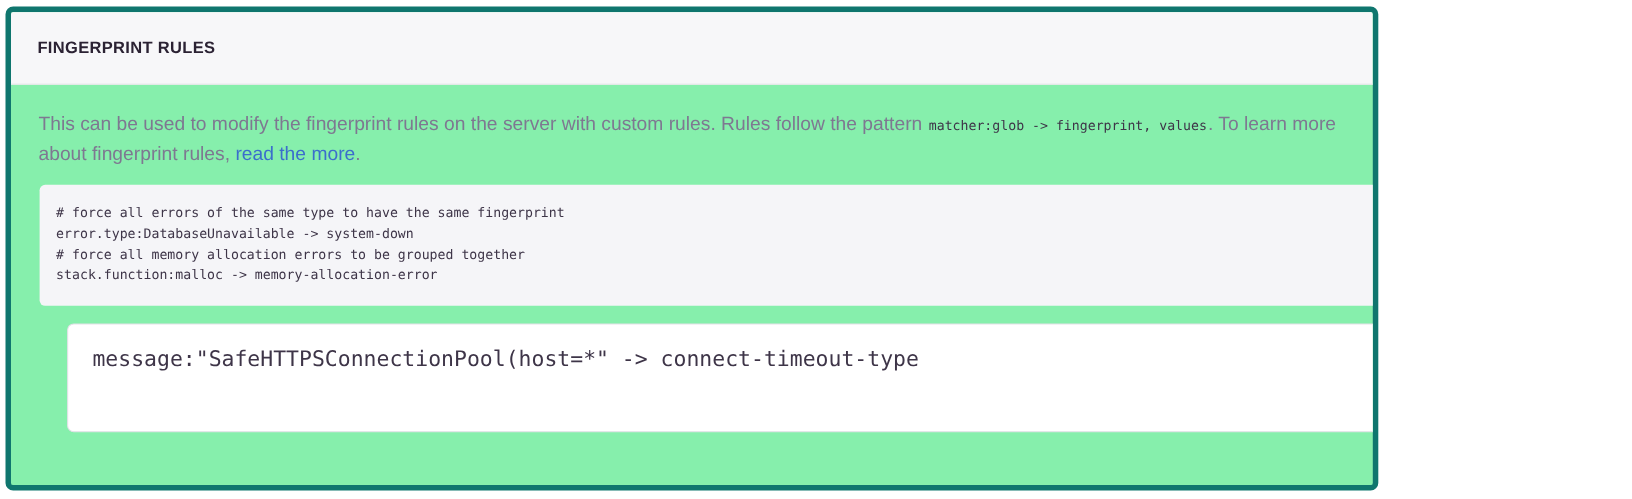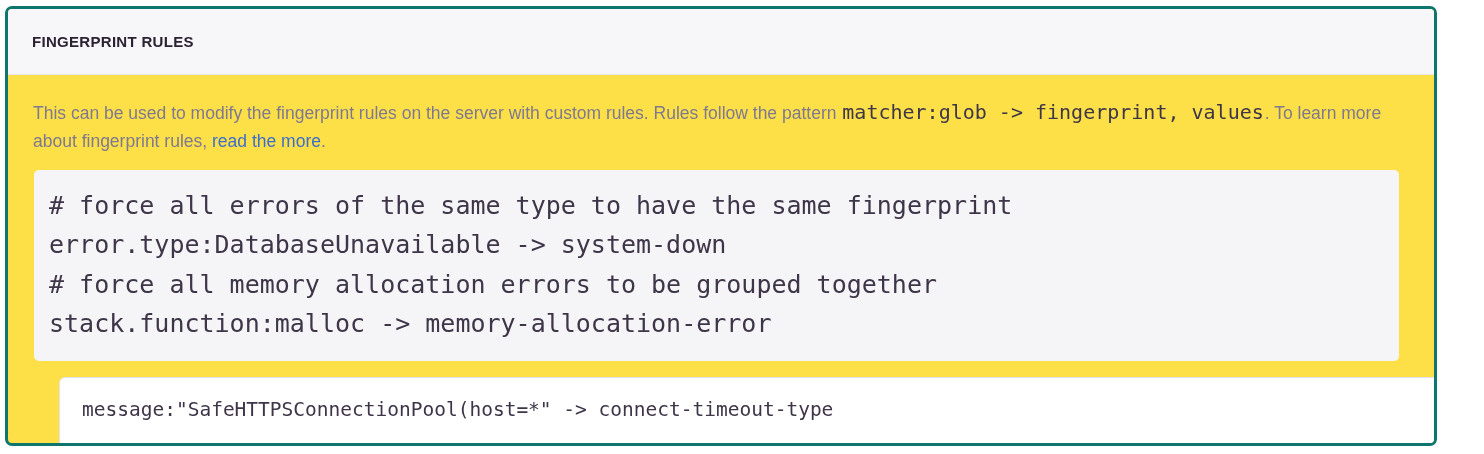--- a/index.html
+++ b/index.html
@@ -13,25 +13,25 @@
     height: 454px;
     font-family: "Liberation Sans", sans-serif;
     -webkit-font-smoothing: antialiased;
     overflow: hidden;
   }
 
   .panel {
     position: absolute;
     left: 5px;
     top: 6px;
-    width: 1432px;
+    width: 1248px;
     height: 440px;
     box-sizing: border-box;
-    background: #fde047;
-    border: 3px solid #0f766e;
+    background: #86efac;
+    border: 5px solid #0f766e;
     border-radius: 7px;
     overflow: hidden;
   }
 
   .panel-header {
     box-sizing: border-box;
     height: 66px;
     background: #f7f7f9;
     border-bottom: 1px solid #e7e6ea;
     display: flex;
@@ -56,40 +56,40 @@
   .description {
     font-size: 17.5px;
     line-height: 1.55;
     color: #7e7891;
     margin: 0 0 15px 0;
     max-width: 1355px;
   }
 
   .inline-code {
     font-family: "DejaVu Sans Mono", "Liberation Mono", monospace;
-    font-size: 20px;
+    font-size: 12px;
     color: #3e3548;
     white-space: nowrap;
     padding: 0 1px;
   }
 
   .doc-link {
     color: #3b6ecc;
     text-decoration: none;
   }
 
   .code-block {
     box-sizing: border-box;
     margin: 0 0 16px 1px;
     width: 1365px;
     background: #f5f5f8;
     border-radius: 5px;
     padding: 16px 16px 18px 15px;
     font-family: "DejaVu Sans Mono", "Liberation Mono", monospace;
-    font-size: 25px;
+    font-size: 12px;
     line-height: 1.57;
     color: #3e3548;
     white-space: pre;
     overflow: hidden;
   }
 
   .rules-input {
     box-sizing: border-box;
     display: block;
     margin: 0 0 0 26px;

